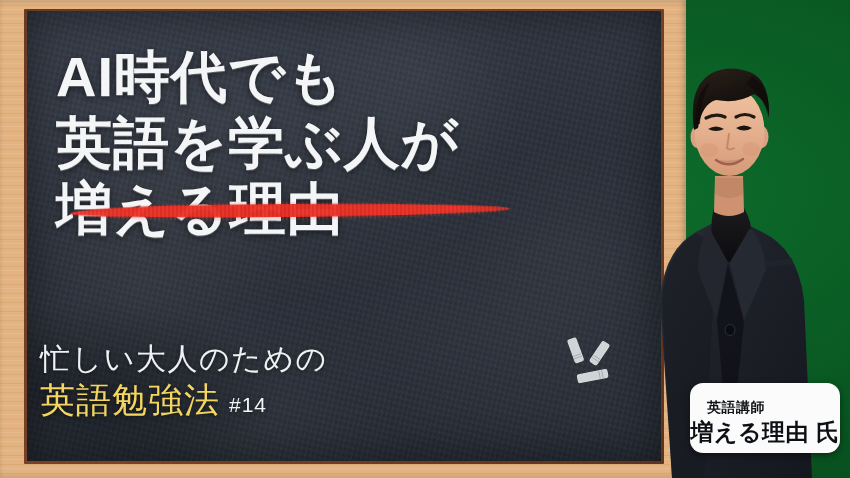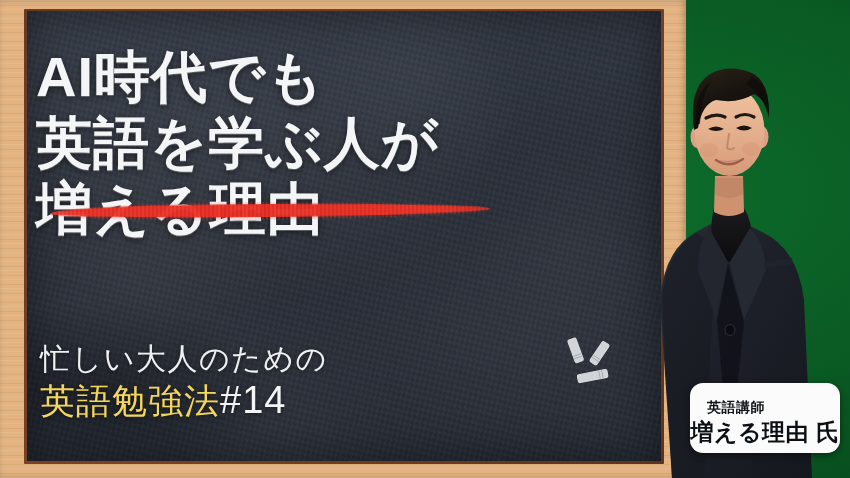--- a/index.html
+++ b/index.html
@@ -112,21 +112,21 @@
       radial-gradient(circle at 18% 62%, rgba(255,255,255,0.04) 0%, rgba(255,255,255,0) 24%),
       radial-gradient(circle at 62% 14%, rgba(255,255,255,0.03) 0%, rgba(255,255,255,0) 20%),
       radial-gradient(circle at 86% 52%, rgba(255,255,255,0.028) 0%, rgba(255,255,255,0) 18%),
       radial-gradient(circle at 40% 88%, rgba(255,255,255,0.022) 0%, rgba(255,255,255,0) 22%);
     pointer-events: none;
   }
 
   
   .headline {
     position: absolute;
-    left: 36px;
+    left: 56px;
     top: 44px;
     width: 520px;
   }
   .hl-line {
     color: #f4f5f7;
     font-weight: 700;
     font-size: 56px;
     line-height: 66px;
     letter-spacing: 1px;
     white-space: nowrap;
@@ -193,23 +193,24 @@
   .sub-yellow {
     color: #f3d65f;
     font-size: 35px;
     font-weight: 500;
     letter-spacing: 1px;
     text-shadow: 0 1px 5px rgba(0,0,0,0.55);
     margin-top: 36px;
   }
   .sub-num {
     color: #f2f4f6;
-    font-size: 38px;
+    font-size: 21px;
     font-weight: 400;
     letter-spacing: 1px;
+    margin-left: 9px;
     text-shadow: 0 1px 5px rgba(0,0,0,0.5);
   }
 
   
   .chalk-sticks {
     position: absolute;
     left: 563px;
     top: 336px;
     width: 58px;
     height: 56px;

